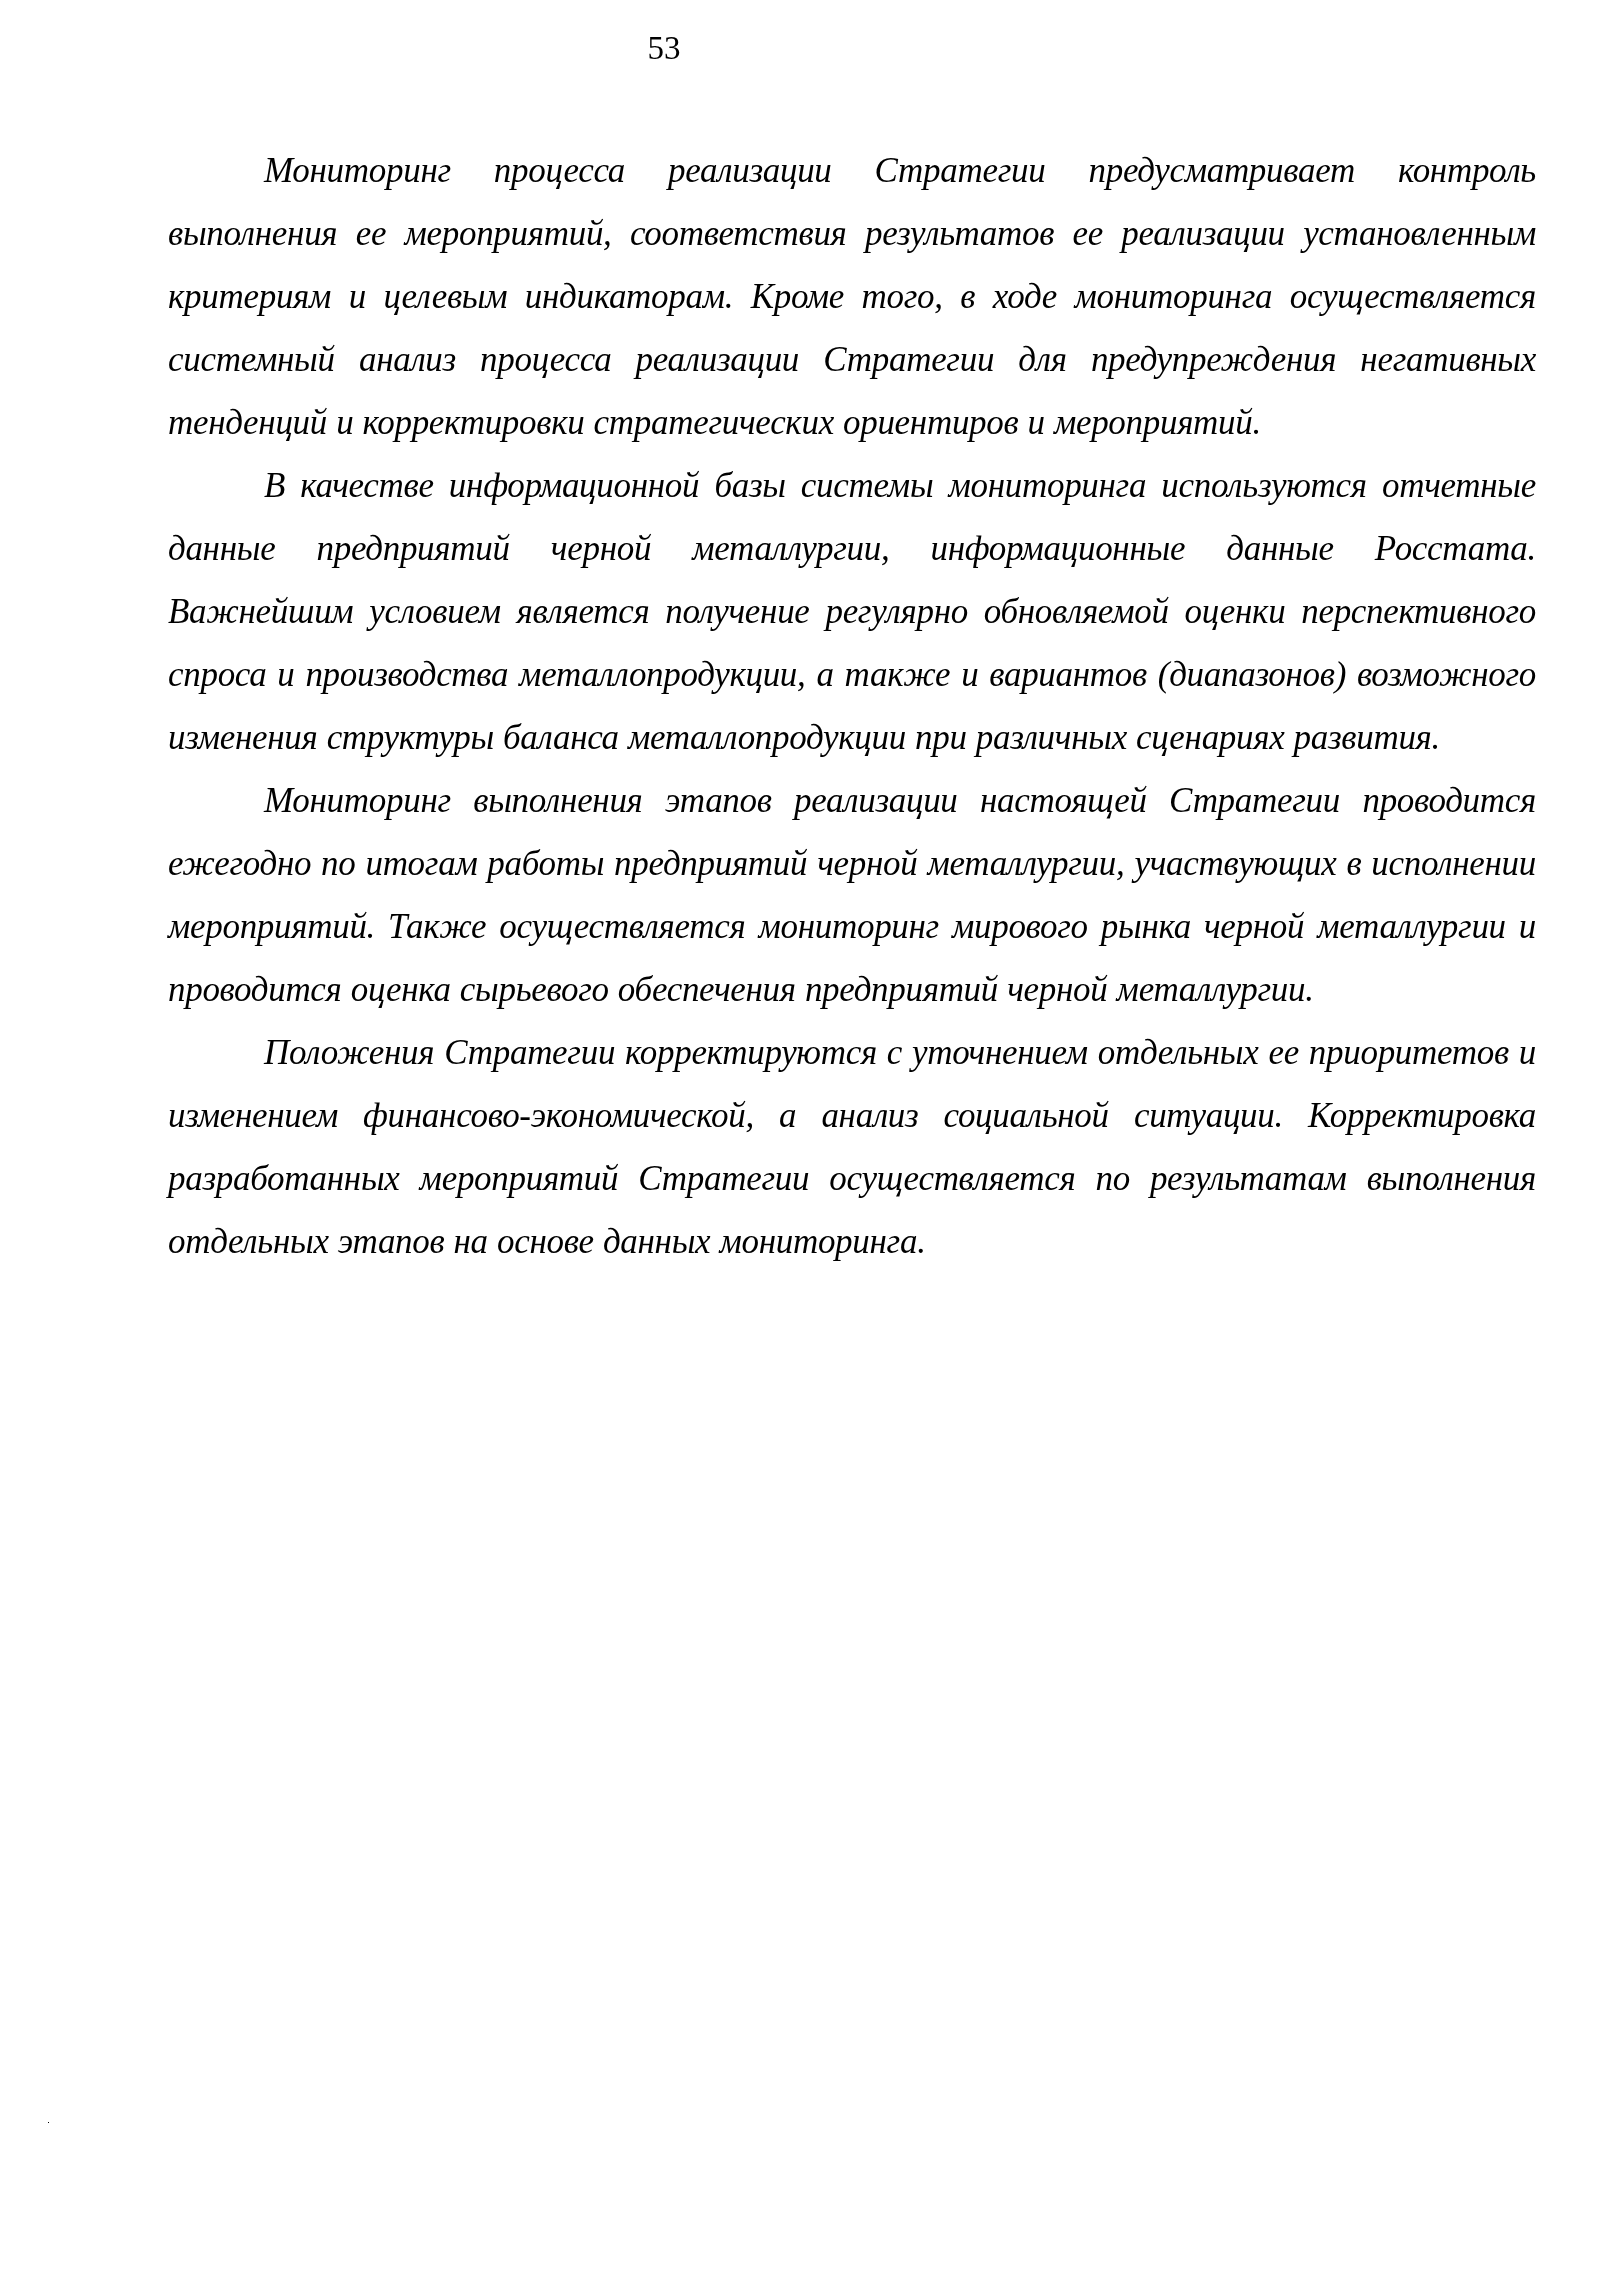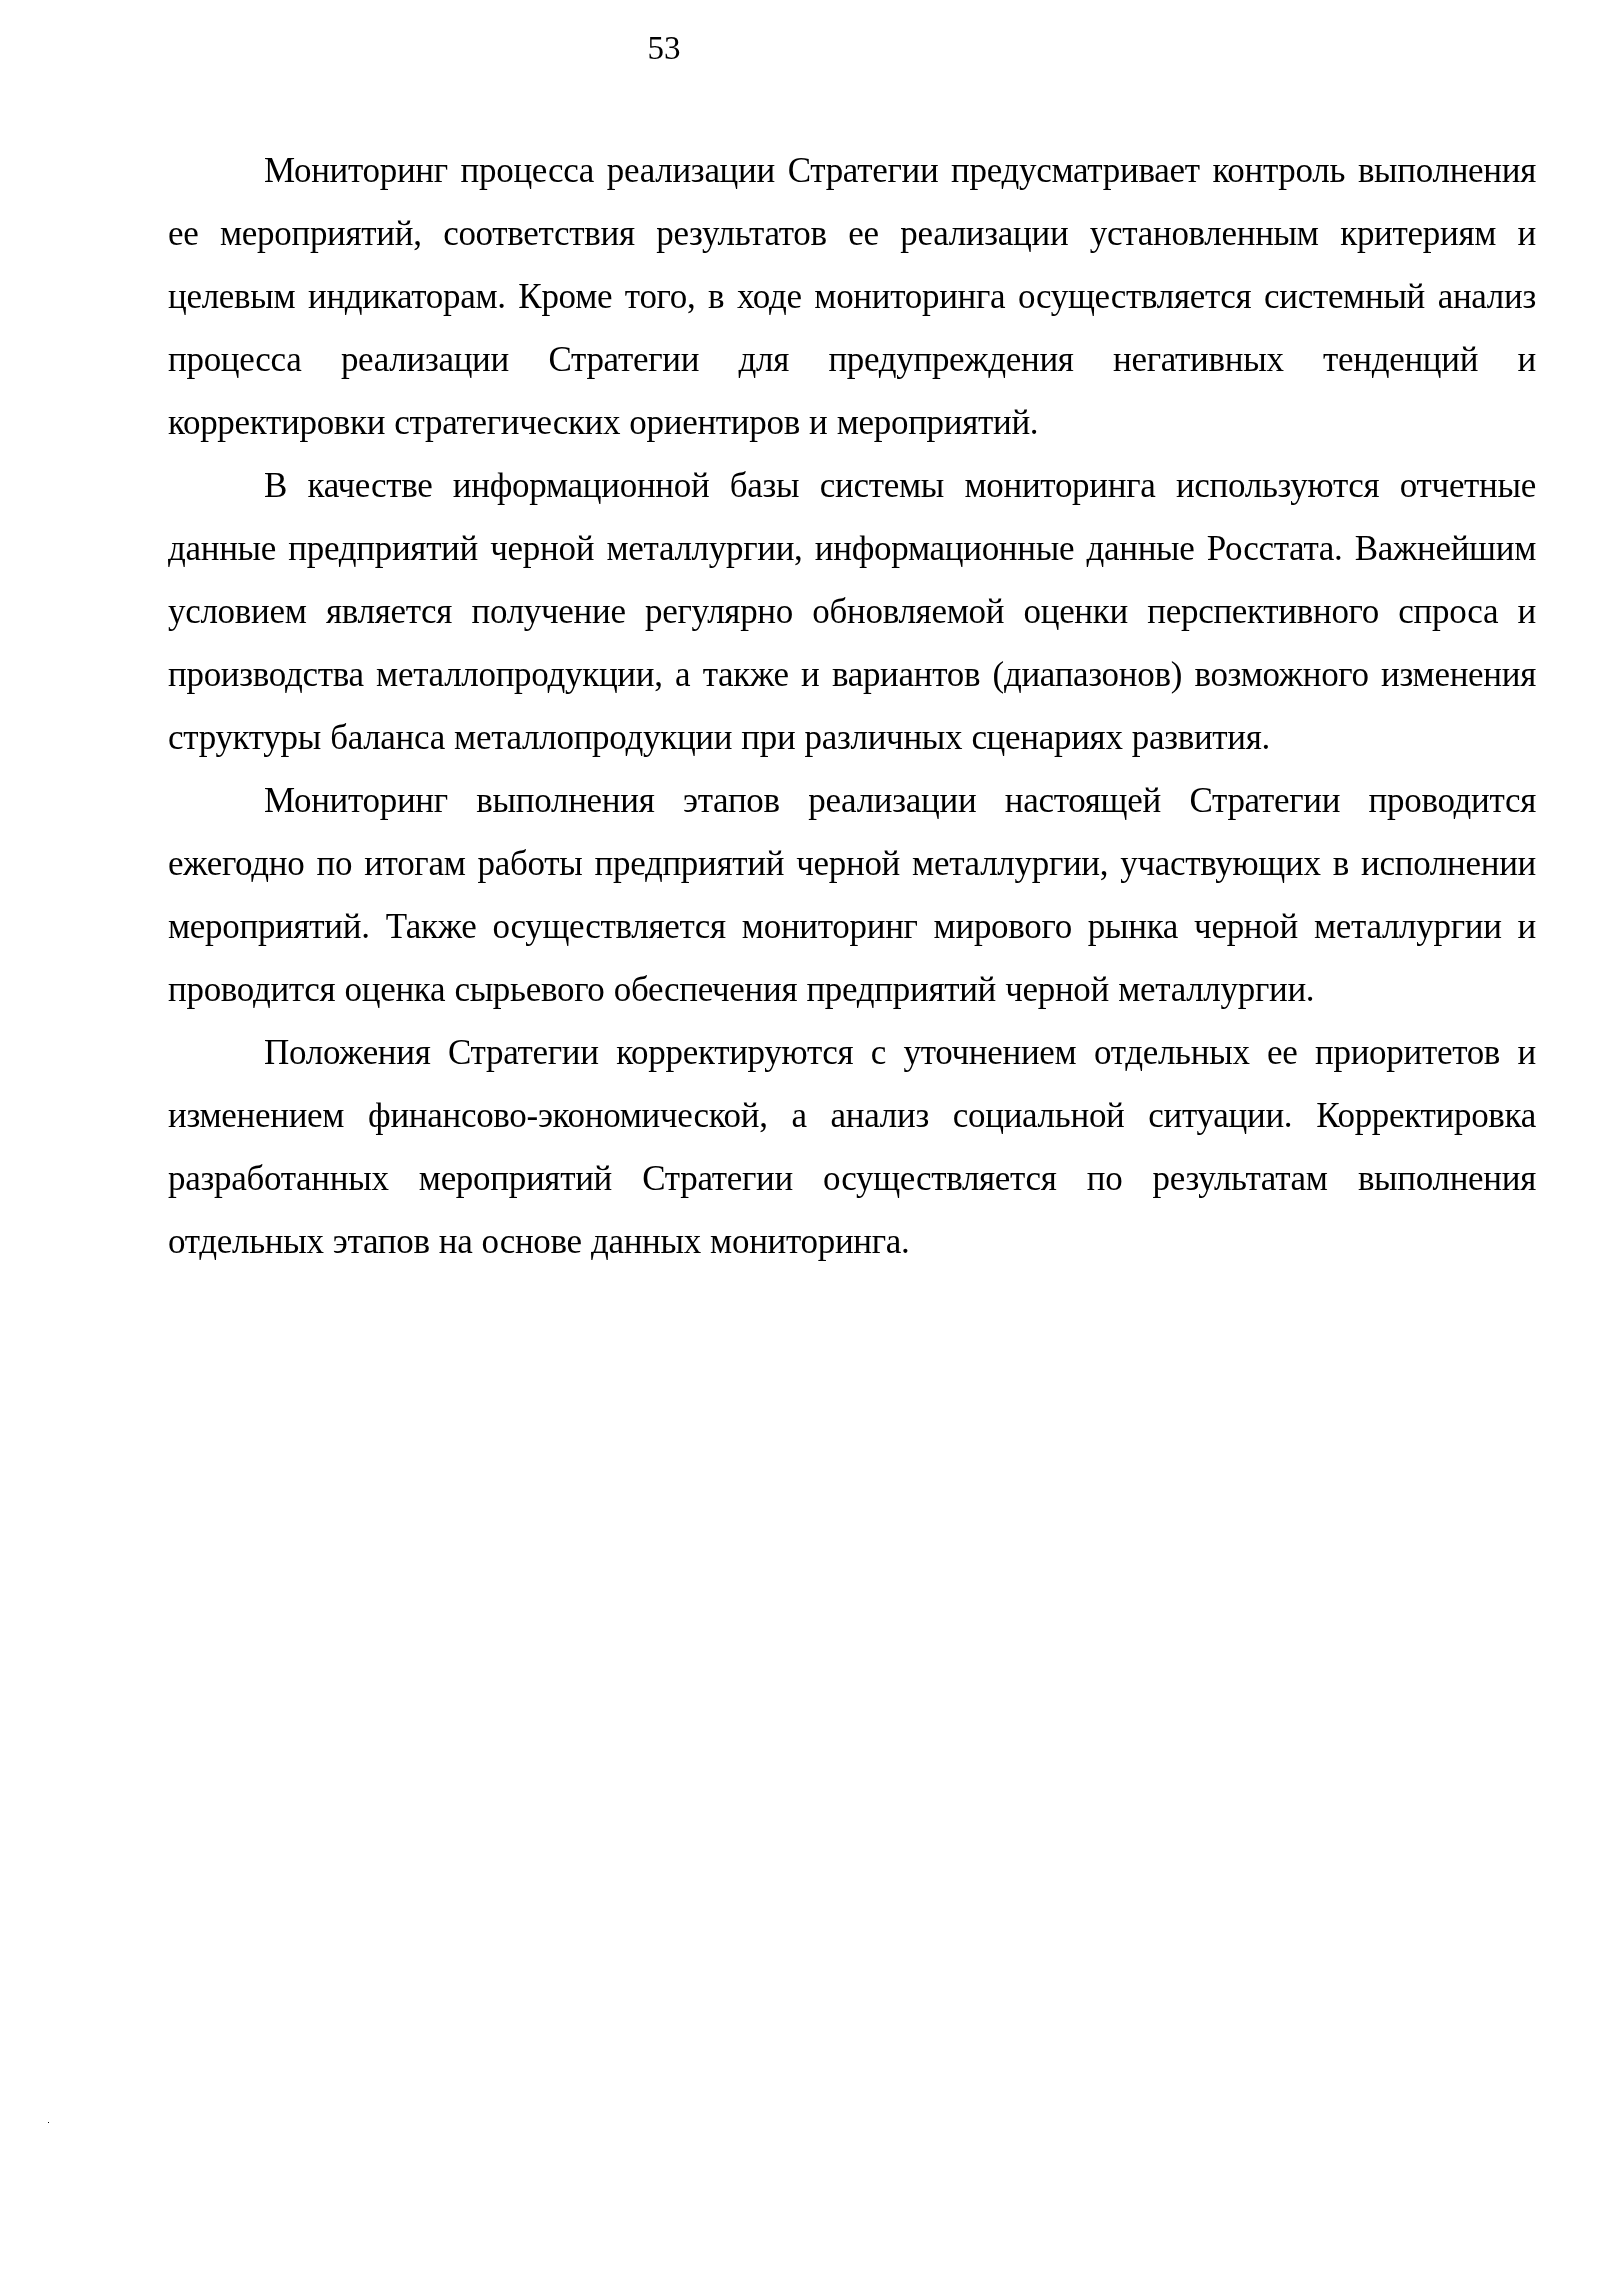--- a/index.html
+++ b/index.html
@@ -31,20 +31,21 @@
       width: 1368px;
     }
     .paragraph {
       margin: 0;
       font-size: 35px;
       line-height: 63px;
       text-align: justify;
       text-indent: 96px;
       letter-spacing: -0.3px;
       word-spacing: 0.7px;
+      font-style: italic;
     }
     .scan-speck {
       position: absolute;
       left: 48px;
       top: 2122px;
       width: 1.3px;
       height: 1.3px;
       background: #000;
     }
   </style>

